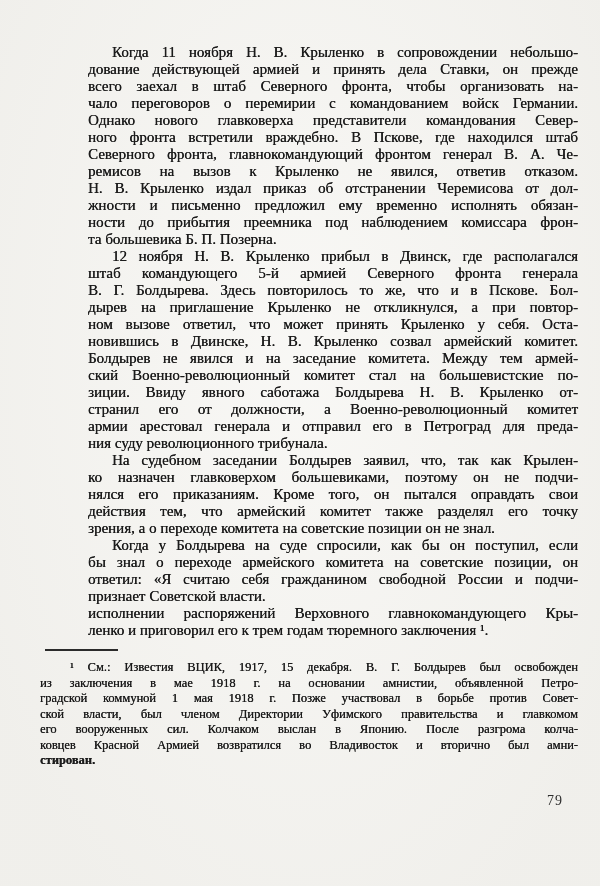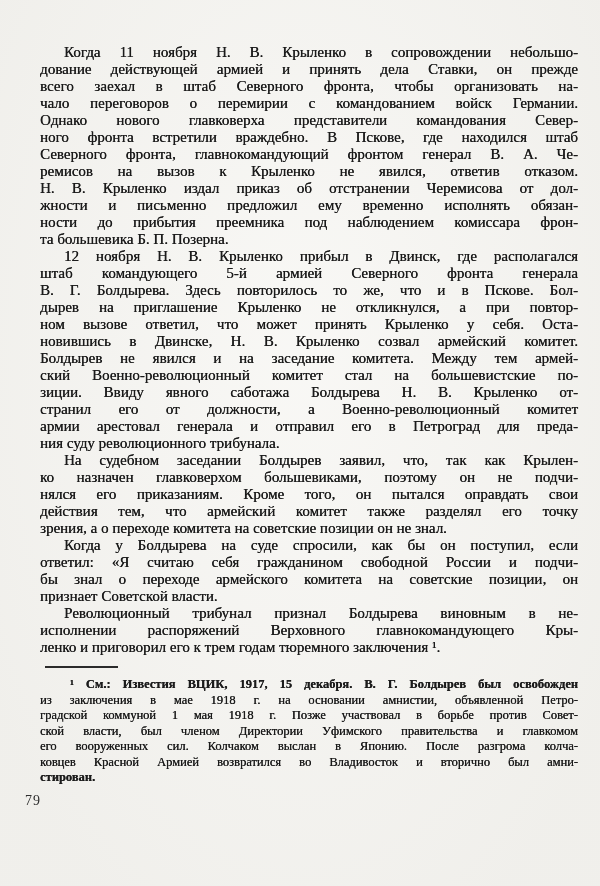--- a/index.html
+++ b/index.html
@@ -23,49 +23,50 @@
   .main-text {
     width: 538px;
     font-size: 15px;
     line-height: 17px;
     text-shadow: 0.25px 0 0 currentColor; 
   }
   .line {
     text-align: justify;
     text-align-last: justify;
     white-space: normal;
+    margin-left: 48px;
   }
   .line.first { text-indent: 24px; }
   .line.para-end { text-align-last: left; }
 
   .fn-rule {
     width: 73px;
     height: 2px;
     background: #2b2b2b;
     margin: 10px 0 9px 5px;
   }
   .footnote {
     width: 538px;
     font-size: 12.5px;
     line-height: 15.5px;
     text-shadow: 0.2px 0 0 currentColor;
   }
   .fn-line {
     text-align: justify;
     text-align-last: justify;
   }
-  .fn-line.first { text-indent: 30px; font-weight: bold; }
+  .fn-line.first { text-indent: 30px; }
   .fn-line.para-end { text-align-last: left; font-weight: bold; }
 
   .page-number {
     width: 538px;
     position: relative;
     left: -15px;
-    margin-top: 7px;
-    text-align: left;
+    margin-top: 24px;
+    text-align: right;
     font-size: 14px;
     letter-spacing: 1px;
     color: #2e2e2e;
   }
 </style>
 </head>
 <body>
 
 <div class="page">
   <div class="main-text" id="main-text">
@@ -99,26 +100,25 @@
       </div>
       <div class="para">
         <div class="line first">На судебном заседании Болдырев заявил, что, так как Крылен-</div>
         <div class="line">ко назначен главковерхом большевиками, поэтому он не подчи-</div>
         <div class="line">нялся его приказаниям. Кроме того, он пытался оправдать свои</div>
         <div class="line">действия тем, что армейский комитет также разделял его точку</div>
         <div class="line para-end">зрения, а о переходе комитета на советские позиции он не знал.</div>
       </div>
       <div class="para">
         <div class="line first">Когда у Болдырева на суде спросили, как бы он поступил, если</div>
+        <div class="line">бы знал о переходе армейского комитета на советские позиции, он</div>
         <div class="line">ответил: «Я считаю себя гражданином свободной России и подчи-</div>
-        <div class="line">бы знал о переходе армейского комитета на советские позиции, он</div>
         <div class="line para-end">признает Советской власти.</div>
       </div>
       <div class="para">
-        <div class="line first">Революционный трибунал признал Болдырева виновным в не-</div>
         <div class="line">исполнении распоряжений Верховного главнокомандующего Кры-</div>
         <div class="line para-end">ленко и приговорил его к трем годам тюремного заключения ¹.</div>
       </div>
     </div>
   <div class="fn-rule"></div>
   <div class="footnote" id="footnote">
       <div class="fn-line first">¹ См.: Известия ВЦИК, 1917, 15 декабря. В. Г. Болдырев был освобожден</div>
       <div class="fn-line">из заключения в мае 1918 г. на основании амнистии, объявленной Петро-</div>
       <div class="fn-line">градской коммуной 1 мая 1918 г. Позже участвовал в борьбе против Совет-</div>
       <div class="fn-line">ской власти, был членом Директории Уфимского правительства и главкомом</div>

